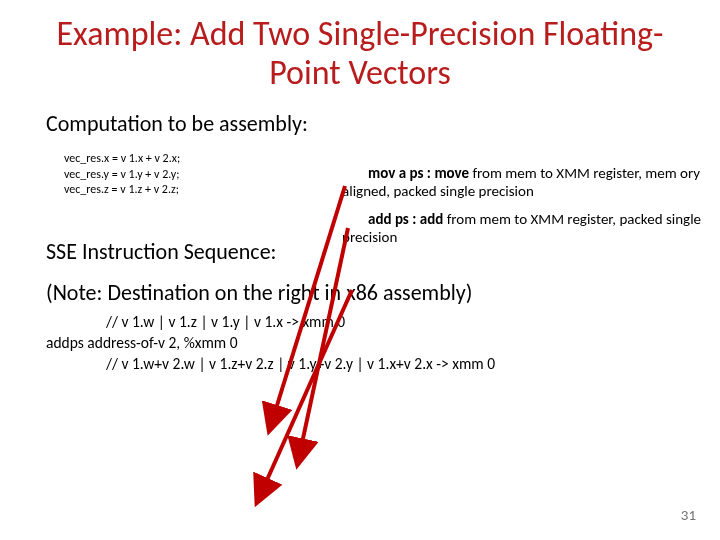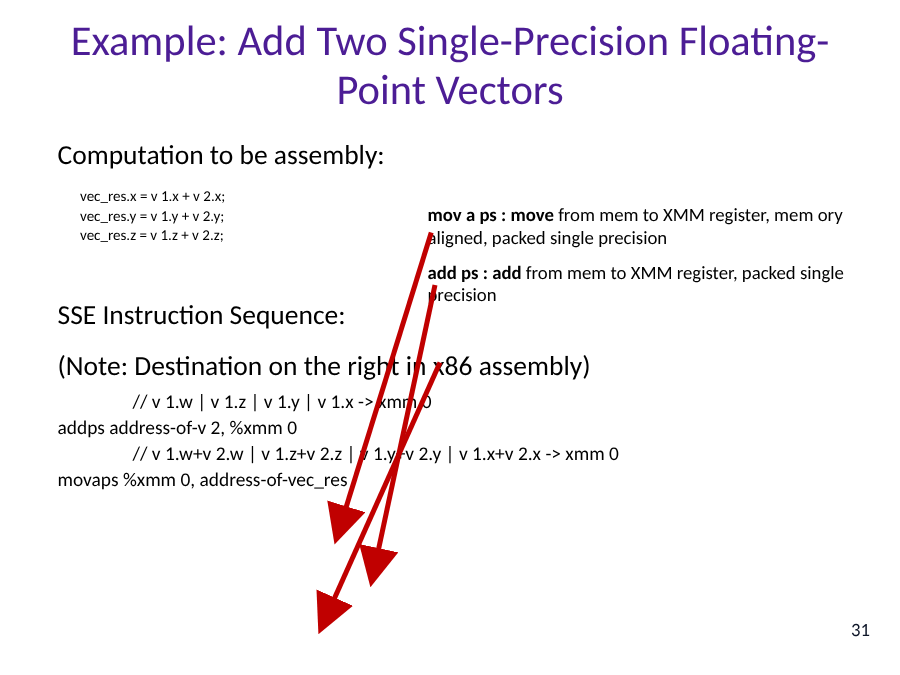--- a/index.html
+++ b/index.html
@@ -14,21 +14,21 @@
     position: relative;
   }
   .slide {
     position: relative;
     width: 720px;
     height: 540px;
     box-sizing: border-box;
     padding: 14px 46px 0 46px;
   }
   .title {
-    color: #4c1d95;
+    color: #b91c1c;
     font-size: 34px;
     line-height: 1.15;
     text-align: center;
     margin: 0 0 18px 0;
     font-weight: 400;
   }
   .subhead {
     font-size: 22px;
     margin: 0 0 14px 0;
     font-weight: 400;
@@ -41,40 +41,40 @@
   .defs {
     position: absolute;
     left: 342px;
     top: 164px;
     font-size: 15px;
     line-height: 1.2;
   }
   .defs .def {
     margin-bottom: 10px;
   }
-  .defs b { font-weight: 700; }
+  .defs b { font-weight: 700; margin-left: 26px; }
   .note {
     font-size: 22px;
     margin: 6px 0 6px 0;
     font-weight: 400;
   }
   .asm-block {
     font-size: 15.5px;
     line-height: 1.35;
     margin-top: 2px;
   }
   .asm-block .cmt {
     padding-left: 60px;
   }
   .pagenum {
     position: absolute;
     right: 24px;
-    bottom: 26px;
+    bottom: 16px;
     font-size: 15px;
-    color: #0f172a;
+    color: #737373;
   }
   
   .arrow {
     position: absolute;
     pointer-events: none;
   }
 </style>
 </head>
 <body>
 
@@ -100,21 +100,20 @@
   </div>
 
   <div class="subhead" style="margin-top:40px;">SSE Instruction Sequence:</div>
 
   <div class="note">(Note: Destination on the right in x86 assembly)</div>
 
   <div class="asm-block">
     <div class="cmt">// v 1.w | v 1.z | v 1.y | v 1.x -&gt; xmm 0</div>
     <div>addps address-of-v 2, %xmm 0</div>
     <div class="cmt">// v 1.w+v 2.w | v 1.z+v 2.z | v 1.y+v 2.y | v 1.x+v 2.x -&gt; xmm 0</div>
-    <div>movaps %xmm 0, address-of-vec_res</div>
   </div>
 
   <div class="pagenum">31</div>
 
   <svg class="arrow" style="left:0;top:0;width:720px;height:540px;">
     <defs>
       <marker id="ah" markerWidth="8" markerHeight="8" refX="6" refY="4" orient="auto">
         <path d="M0,0 L8,4 L0,8 Z" fill="#c00000"></path>
       </marker>
     </defs>

